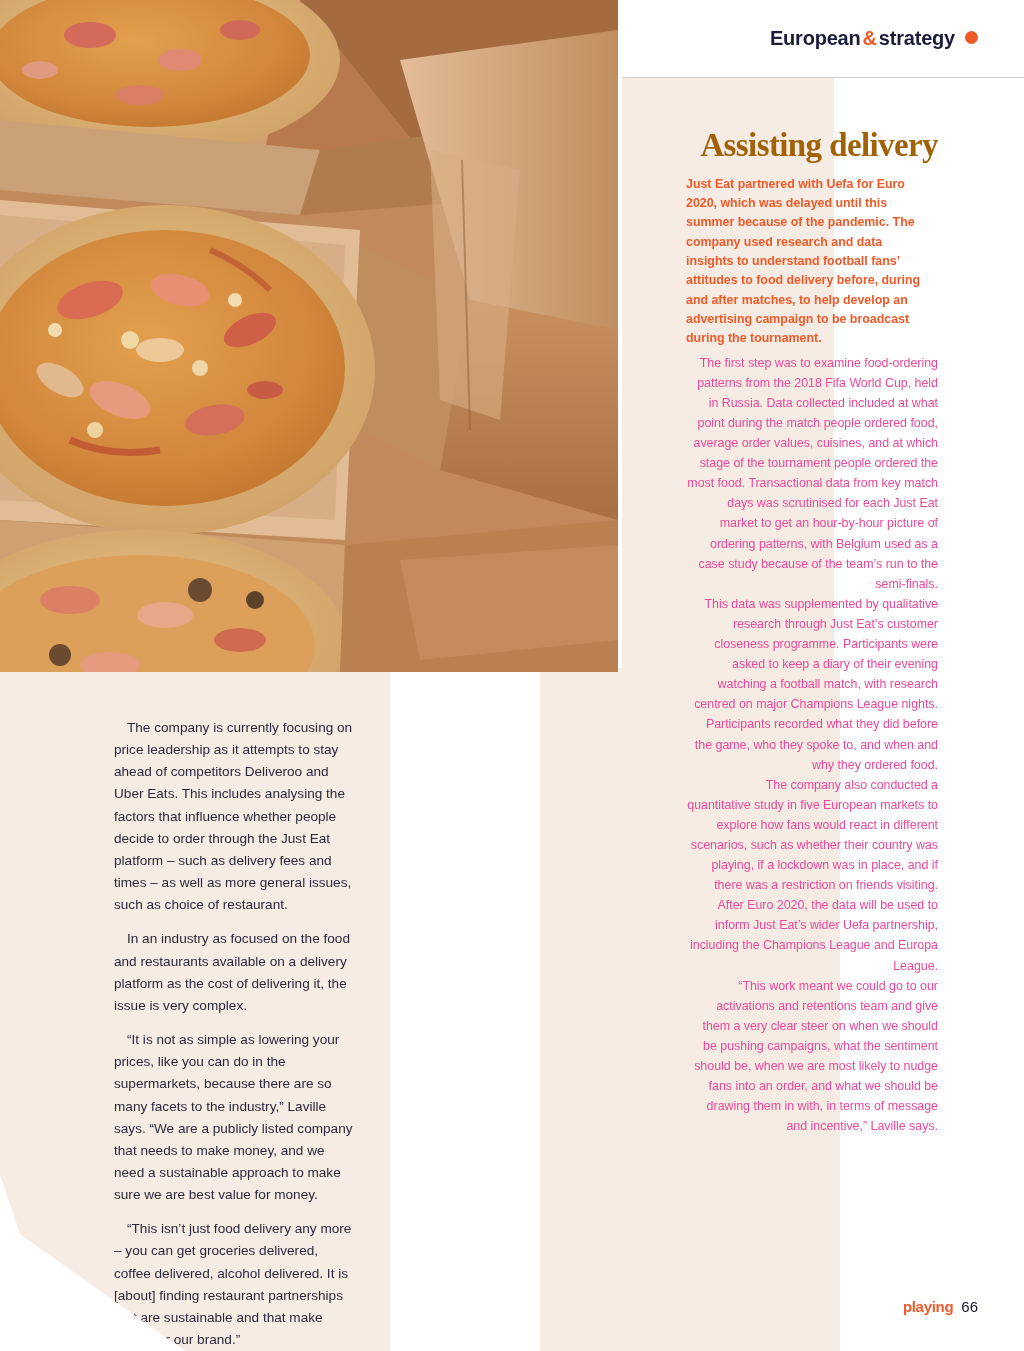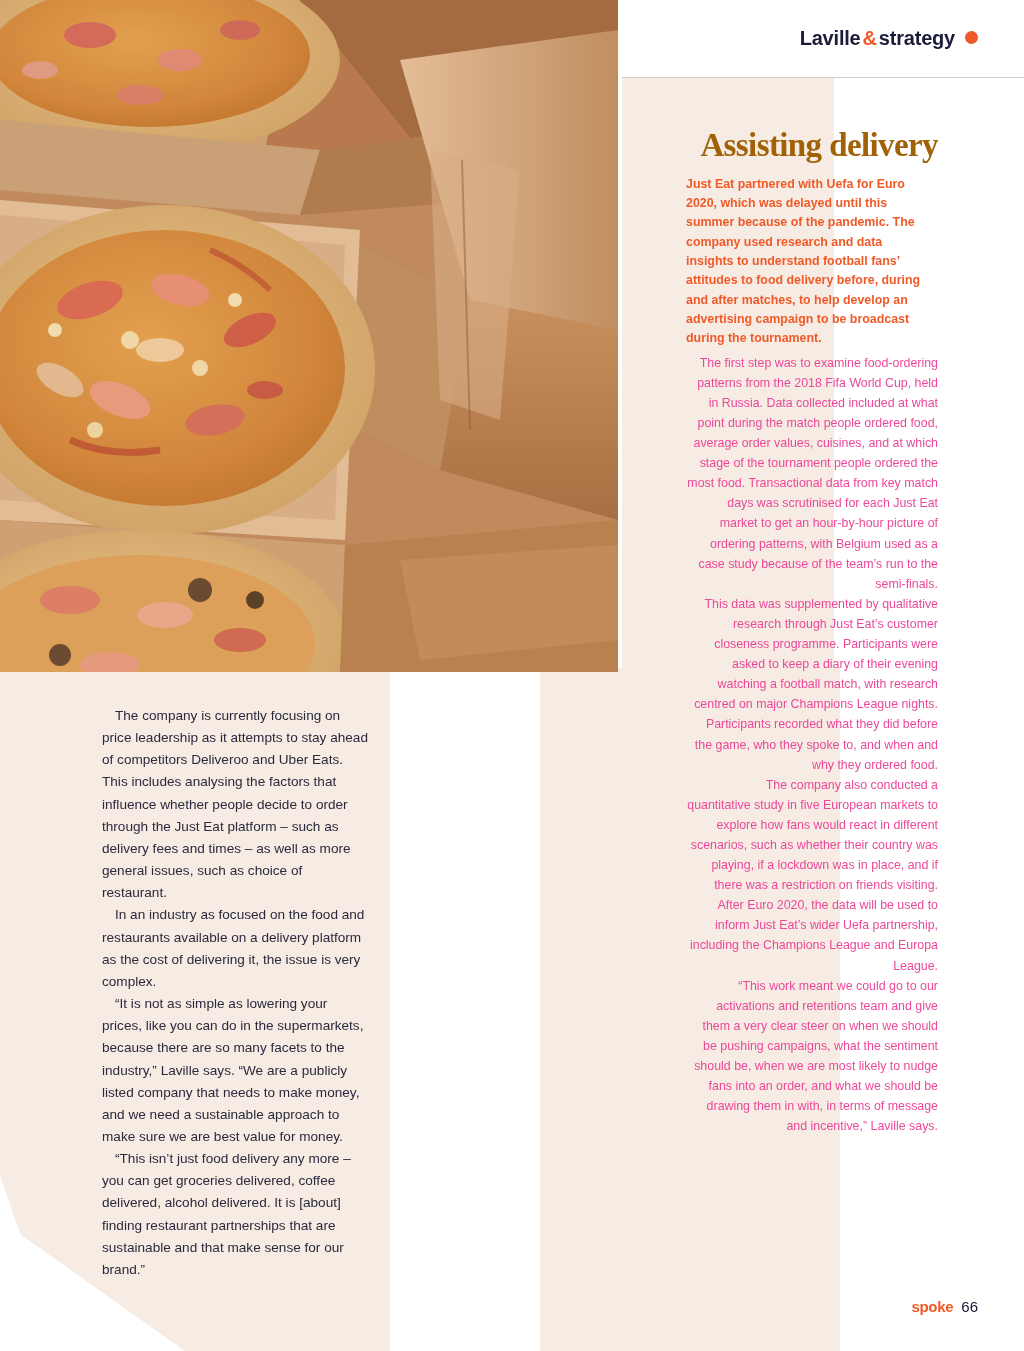--- a/index.html
+++ b/index.html
@@ -162,21 +162,21 @@
   .left-col {
     position: absolute;
     left: 102px;
     top: 705px;
     width: 266px;
   }
   .left-col p {
     color: #2a2a3c;
     font-size: 13.6px;
     line-height: 1.63;
-    margin: 0;
+    margin: 12px;
     text-indent: 13px;
   }
 
   
   .footer {
     position: absolute;
     right: 46px;
     bottom: 36px;
     display: flex;
     align-items: baseline;
@@ -287,21 +287,21 @@
       <circle cx="60" cy="655" r="11" fill="#6b4a32"></circle>
       <circle cx="255" cy="600" r="9" fill="#5d4028"></circle>
 
       <polygon points="345,545 618,520 618,672 340,672" fill="#b9814f"></polygon>
       <polygon points="400,560 618,545 618,640 420,660" fill="#c89063" opacity="0.7"></polygon>
     </svg>
   </div>
 
   <div class="header">
     <div class="header-title">
-      <span>Laville</span><span class="header-amp">&amp;</span><span>strategy</span><span class="header-dot"></span>
+      <span>European</span><span class="header-amp">&amp;</span><span>strategy</span><span class="header-dot"></span>
     </div>
   </div>
 
   <div class="article">
     <h1 class="article-title">Assisting delivery</h1>
     <p class="standfirst">Just Eat partnered with Uefa for Euro 2020, which was delayed until this summer because of the pandemic. The company used research and data insights to understand football fans’ attitudes to food delivery before, during and after matches, to help develop an advertising campaign to be broadcast during the tournament.</p>
     <div class="body-col">
       <p>The first step was to examine food-ordering patterns from the 2018 Fifa World Cup, held in Russia. Data collected included at what point during the match people ordered food, average order values, cuisines, and at which stage of the tournament people ordered the most food. Transactional data from key match days was scrutinised for each Just Eat market to get an hour-by-hour picture of ordering patterns, with Belgium used as a case study because of the team’s run to the semi-finals.</p>
       <p>This data was supplemented by qualitative research through Just Eat’s customer closeness programme. Participants were asked to keep a diary of their evening watching a football match, with research centred on major Champions League nights. Participants recorded what they did before the game, who they spoke to, and when and why they ordered food.</p>
       <p>The company also conducted a quantitative study in five European markets to explore how fans would react in different scenarios, such as whether their country was playing, if a lockdown was in place, and if there was a restriction on friends visiting. After Euro 2020, the data will be used to inform Just Eat’s wider Uefa partnership, including the Champions League and Europa League.</p>
@@ -313,17 +313,17 @@
     <p>The company is currently focusing on price leadership as it attempts to stay ahead of competitors Deliveroo and Uber Eats. This includes analysing the factors that influence whether people decide to order through the Just Eat platform – such as delivery fees and times – as well as more general issues, such as choice of restaurant.</p>
     <p>In an industry as focused on the food and restaurants available on a delivery platform as the cost of delivering it, the issue is very complex.</p>
     <p>“It is not as simple as lowering your prices, like you can do in the supermarkets, because there are so many facets to the industry,” Laville says. “We are a publicly listed company that needs to make money, and we need a sustainable approach to make sure we are best value for money.</p>
     <p>“This isn’t just food delivery any more – you can get groceries delivered, coffee delivered, alcohol delivered. It is [about] finding restaurant partnerships that are sustainable and that make sense for our brand.”</p>
   </div>
 
   <div class="white-wedge"></div>
   <div class="white-wedge-2"></div>
 
   <div class="footer">
-    <span class="footer-logo">spoke</span>
+    <span class="footer-logo">playing</span>
     <span class="footer-page">66</span>
   </div>
 
 </div>
 
 </body></html>

